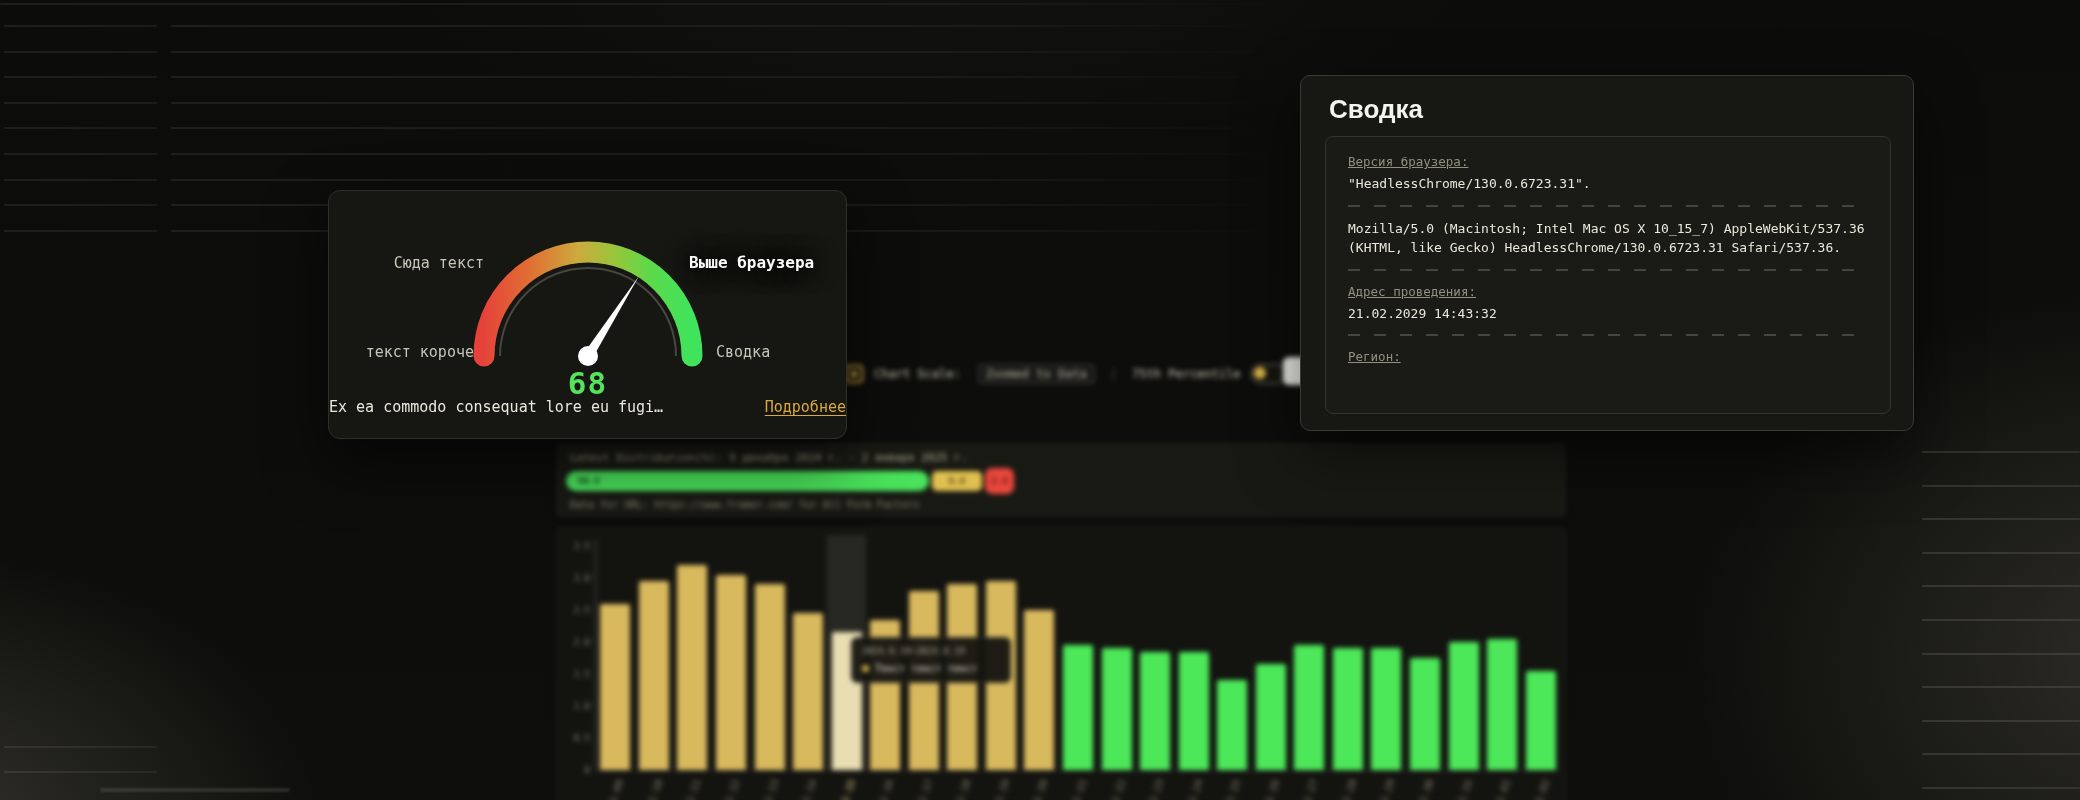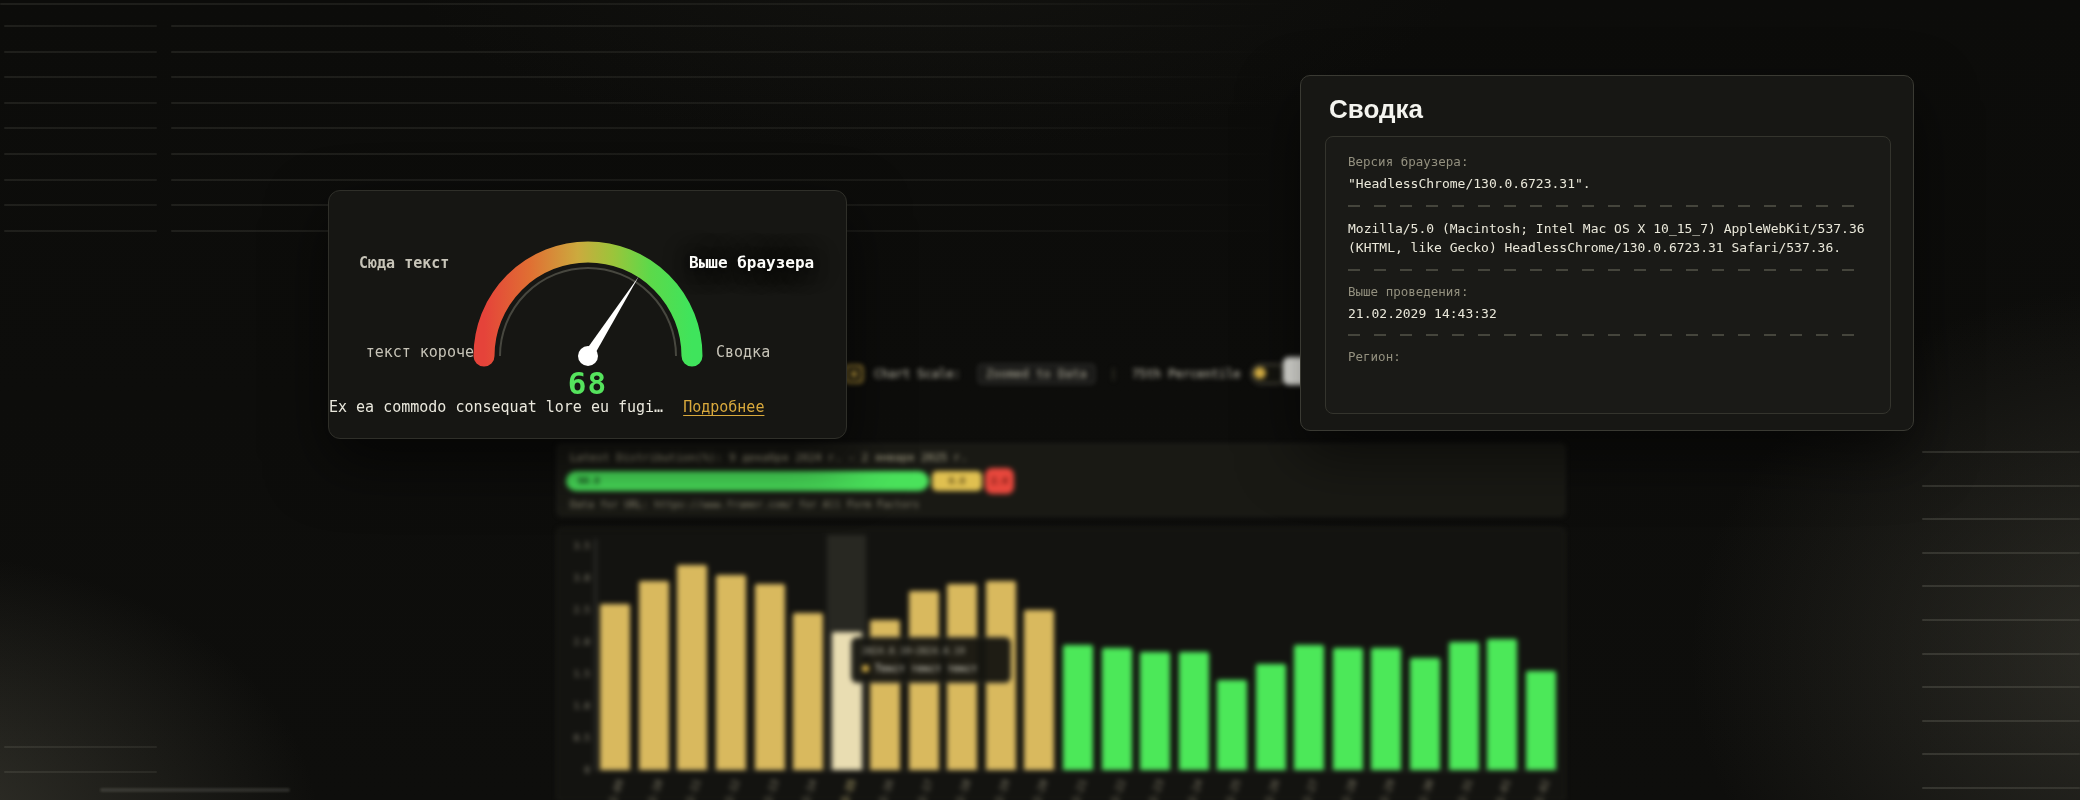--- a/index.html
+++ b/index.html
@@ -53,27 +53,27 @@
   #chart-tooltip{position:absolute;left:293px;top:108px;width:160px;background:rgba(22,22,17,0.96);border:1px solid #3c3c33;border-radius:6px;padding:8px 10px;box-sizing:border-box;}
   #chart-tooltip .tt-title{font-size:9px;color:#b5b2a2;}
   #chart-tooltip .tt-row{margin-top:7px;display:flex;align-items:center;gap:6px;font-size:10px;color:#e9e7d9;}
   #chart-tooltip .tt-dot{width:7px;height:7px;border-radius:50%;background:#d9b245;flex:0 0 auto;}
 
   
   #gauge-card{position:absolute;left:328px;top:190px;width:517px;height:247px;background:#161613;border:1px solid #2f2f29;border-radius:12px;box-shadow:0 24px 60px rgba(0,0,0,0.6);}
   .g-label{position:absolute;font-size:15px;color:#c7c4b8;white-space:nowrap;}
   #g-active{font-weight:bold;color:#fdfdfa;font-size:16px;text-shadow:0 2px 14px rgba(0,0,0,0.95), 0 0 26px rgba(0,0,0,0.9);}
   #g-value{position:absolute;left:0;right:0;top:174px;text-align:center;font-size:31px;font-weight:bold;letter-spacing:1px;}
-  #g-bottom{position:absolute;left:0;right:0;top:207px;display:flex;justify-content:flex-start;align-items:baseline;gap:20px;font-size:15px;color:#eae8dd;white-space:nowrap;}
+  #g-bottom{position:absolute;left:0;right:0;top:207px;display:flex;justify-content:space-between;align-items:baseline;gap:20px;font-size:15px;color:#eae8dd;white-space:nowrap;}
   #g-link{text-decoration:underline;text-underline-offset:3px;cursor:pointer;}
 
   #summary-panel{position:absolute;left:1300px;top:75px;width:614px;height:356px;background:#171714;border:1px solid #3a3a33;border-radius:10px;box-shadow:0 24px 60px rgba(0,0,0,0.55);box-sizing:border-box;}
   #summary-title{position:absolute;left:28px;top:18px;font-family:"Liberation Sans", sans-serif;font-weight:bold;font-size:26px;color:#f4f4ef;}
   #summary-box{position:absolute;left:24px;top:60px;width:566px;height:278px;border:1px solid #34342d;border-radius:8px;background:rgba(255,255,255,0.015);padding:16px 22px;box-sizing:border-box;overflow:hidden;}
-  .s-label{font-size:12.5px;color:#93907f;line-height:1.45;}
+  .s-label{font-size:12.5px;color:#93907f;line-height:1.45;text-decoration:underline;}
   .s-value{font-size:13px;color:#eae8da;line-height:1.5;margin-top:3px;white-space:pre-wrap;}
   .s-sep{height:2px;margin:11px 0 12px 0;background:repeating-linear-gradient(90deg,#45453c 0 12px, transparent 12px 26px);}
 </style>
 </head>
 <body>
 
 <div id="bg-lines">
     <div class="bg-line main" style="left: 0px; top: 3px; width: 1295px;"></div>
     <div class="bg-line left" style="left: 4px; top: 25px; width: 153px;"></div>
     <div class="bg-line main" style="left: 171px; top: 25px; width: 1110px;"></div>
@@ -210,21 +210,21 @@
       <div class="tt-title">2024.8.19~2024.8.19</div>
       <div class="tt-row">
         <span class="tt-dot"></span>
         <span>Текст текст текст</span>
       </div>
     </div>
   </div>
 </div>
 
 <div id="gauge-card">
-  <div class="g-label" style="left:30px;top:63px;width:125px;text-align:left;font-weight:bold;">Сюда текст</div>
+  <div class="g-label" style="left:30px;top:63px;width:125px;text-align:right;">Сюда текст</div>
   <div class="g-label" id="g-active" style="left:360px;top:62px;">Выше браузера</div>
   <div class="g-label" style="left:20px;top:152px;width:125px;text-align:right;">текст короче</div>
   <div class="g-label" style="left:387px;top:152px;">Сводка</div>
 
   <svg width="517" height="247" viewBox="0 0 517 247" style="position:absolute;left:0;top:0;">
     <defs>
       <linearGradient id="ggrad" x1="0%" y1="0%" x2="100%" y2="0%">
         <stop offset="0%" stop-color="#e5433a"></stop>
         <stop offset="22%" stop-color="#e06f33"></stop>
         <stop offset="45%" stop-color="#ccaa3e"></stop>
@@ -247,18 +247,18 @@
 </div>
 
 <div id="summary-panel">
   <div id="summary-title">Сводка</div>
   <div id="summary-box">
       <div class="s-label">Версия браузера:</div>
       <div class="s-value">"HeadlessChrome/130.0.6723.31".</div>
       <div class="s-sep"></div>
       <div class="s-value">Mozilla/5.0 (Macintosh; Intel Mac OS X 10_15_7) AppleWebKit/537.36 (KHTML, like Gecko) HeadlessChrome/130.0.6723.31 Safari/537.36.</div>
       <div class="s-sep"></div>
-      <div class="s-label">Выше проведения:</div>
+      <div class="s-label">Адрес проведения:</div>
       <div class="s-value">21.02.2029 14:43:32</div>
       <div class="s-sep"></div>
       <div class="s-label">Регион:</div>
     </div>
 </div>
 
 </body></html>

